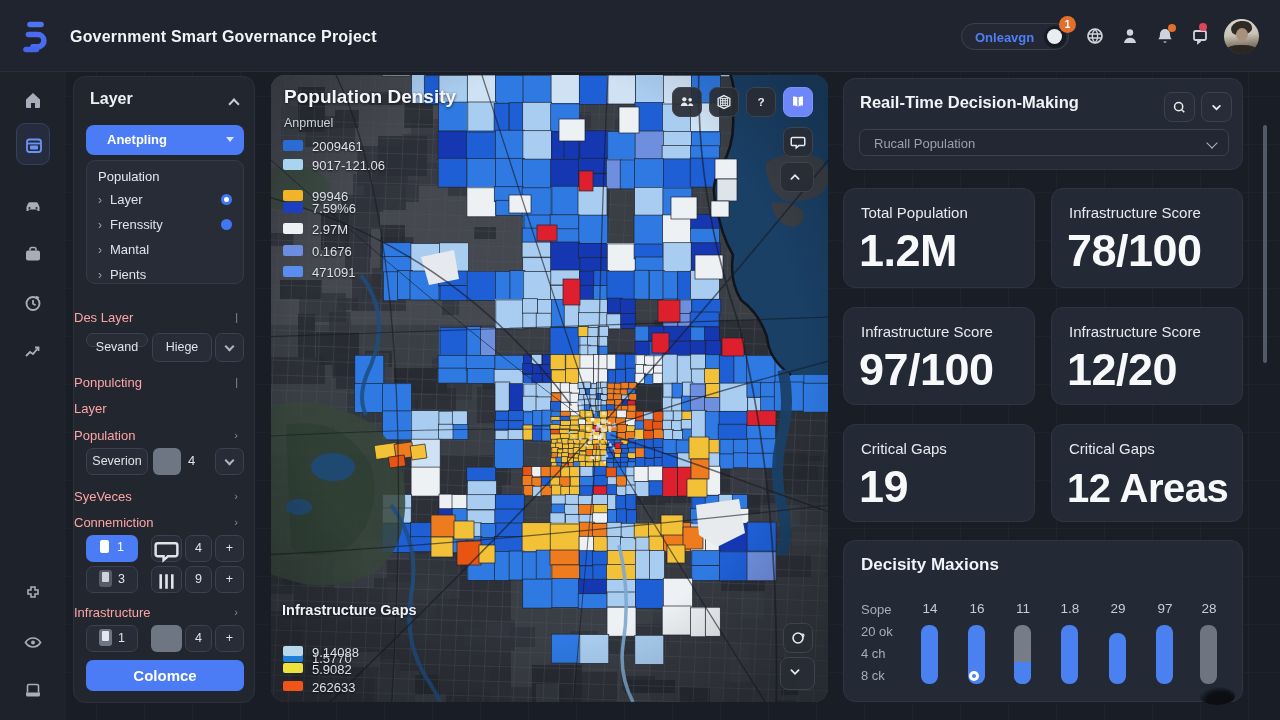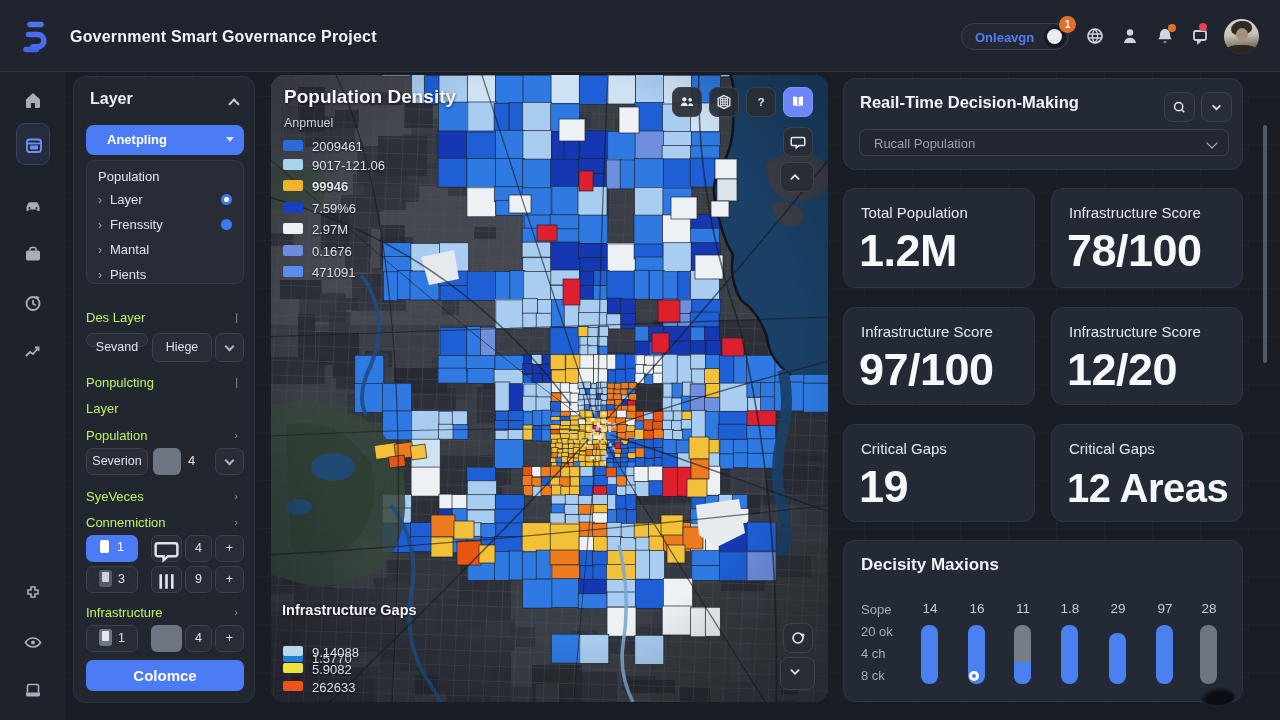--- a/index.html
+++ b/index.html
@@ -42,21 +42,21 @@
 .bluesel { position:absolute; left:12px; top:48px; width:158px; height:30px; background:#4b7bf5; border-radius:8px; }
 .bluesel span { position:absolute; left:12px; top:7px; font-size:13px; font-weight:700; color:#fff;margin-left:9px; }
 .bluesel i { position:absolute; right:10px; top:12px; border:4px solid transparent; border-top:5px solid #dbe4ff; }
 .listbox { position:absolute; left:12px; top:83px; width:158px; height:124px; background:#272c37;
   border:1px solid #343b48; border-radius:9px; }
 .listbox .cap { position:absolute; left:11px; top:8px; font-size:13px; color:#e4e8ee; }
 .litem { position:absolute; left:11px; font-size:13px; color:#dfe3ea; }
 .litem::before { content:"›"; margin-right:8px; color:#9aa2b0; font-size:12px; }
 .ldot { position:absolute; right:11px; width:11px; height:11px; border-radius:50%; background:#3f78f2; }
 .ldot.ring::after { content:""; position:absolute; left:3px; top:3px; width:5px; height:5px; border-radius:50%; background:#fff; }
-.slabel { position:absolute; left:12px; font-size:13px; color:#bef264; }
+.slabel { position:absolute; left:0; font-size:13px; color:#fca5a5; }
 .sarrow { position:absolute; font-size:11px; color:#848d9b; }
 .btn { position:absolute; background:#272c37; border:1px solid #3a4150; border-radius:7px;
   color:#dfe3ea; font-size:12.5px; text-align:center; }
 .bluebtn { position:absolute; background:#4b7bf5; border-radius:7px; color:#fff; text-align:center; }
 
 .mapp { position:absolute; left:271px; top:75px; width:557px; height:627px; border-radius:14px;
   overflow:hidden; background:#43464e; box-shadow:inset 0 0 40px rgba(5,8,14,0.5); }
 .mapp svg.bg { position:absolute; left:0; top:0; }
 .mtitle { position:absolute; left:13px; top:11px; font-size:19px; font-weight:700; color:#f4f6f9;
   text-shadow:0 1px 3px rgba(10,12,18,0.8); }
@@ -1498,21 +1498,21 @@
     <div class="mtitle">Population Density</div>
     <div class="msub">Anpmuel</div>
     <div class="lrow" style="top:64px;width:150px;padding-left:24px;">
       <span class="sw" style="background:#2b6cd4;"></span>
       <span class="tx">2009461</span>
     </div>
     <div class="lrow" style="top:82.5px;width:150px;">
       <span class="sw" style="background:#a8d4f0;"></span>
       <span class="tx">9017-121.06</span>
     </div>
-    <div class="lrow" style="top:104.0px;width:150px;font-weight:bold;">
+    <div class="lrow" style="top:114px;width:150px;">
       <span class="sw" style="background:#f0b429;"></span>
       <span class="tx">99946</span>
     </div>
     <div class="lrow" style="top:125.5px;width:150px;">
       <span class="sw" style="background:#1c3fbf;"></span>
       <span class="tx">7.59%6</span>
     </div>
     <div class="lrow" style="top:147.0px;width:150px;">
       <span class="sw" style="background:#eef1f4;"></span>
       <span class="tx">2.97M</span>

